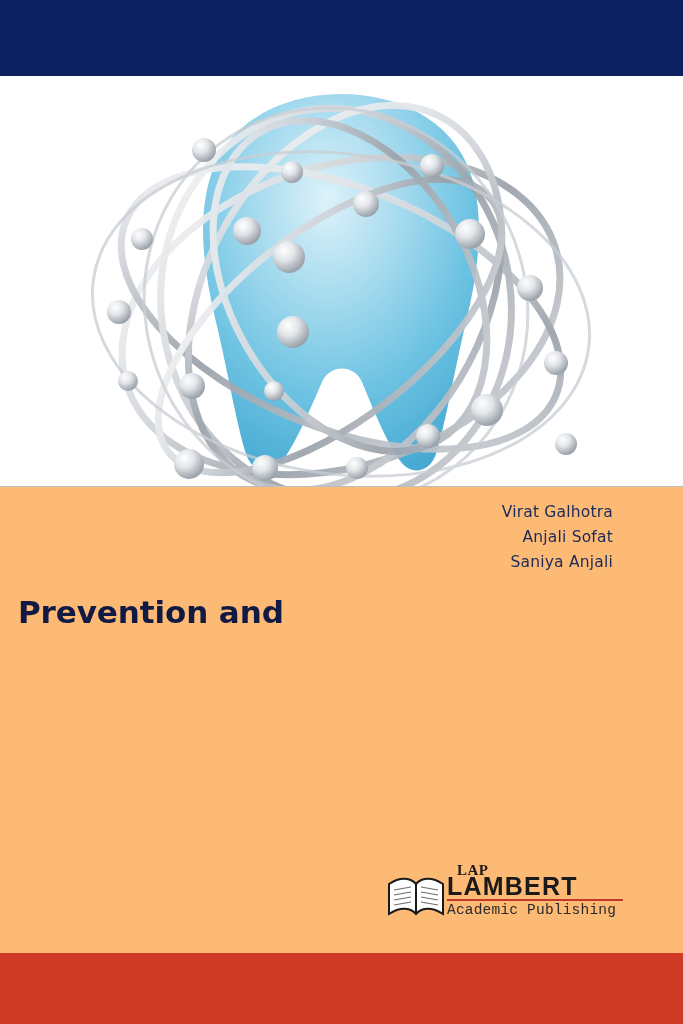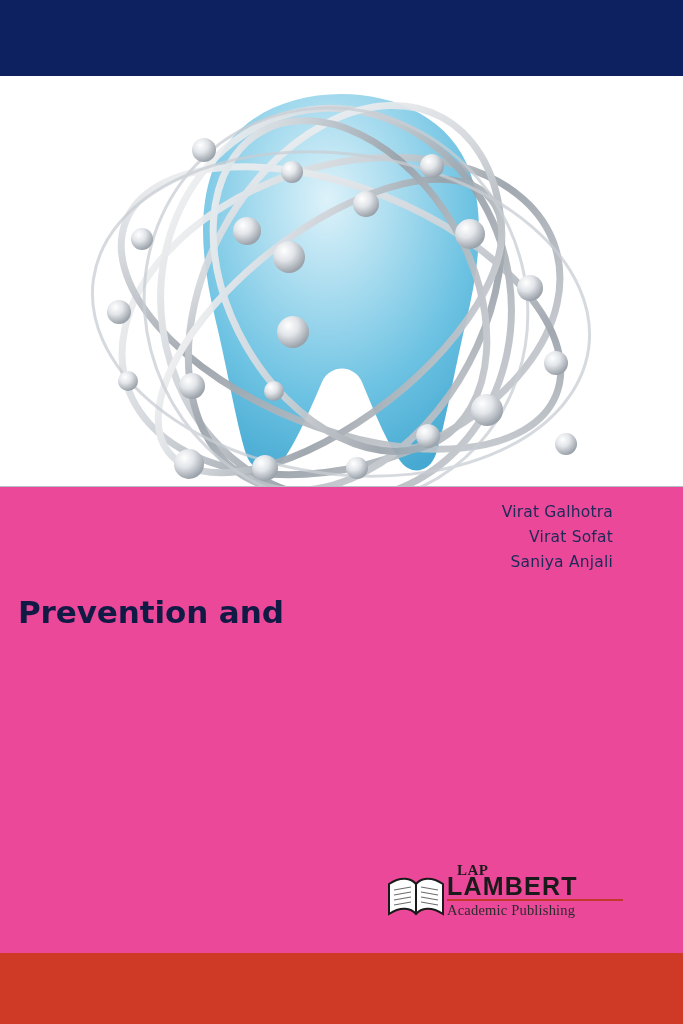--- a/index.html
+++ b/index.html
@@ -7,21 +7,21 @@
     padding: 0;
     background: #ffffff;
   }
   body {
     font-family: "DejaVu Sans", sans-serif;
   }
   .cover {
     position: relative;
     width: 683px;
     height: 1024px;
-    background: #ec4899;
+    background: #fdba74;
     overflow: hidden;
   }
   
   .top-band {
     position: absolute;
     left: 0; top: 0;
     width: 683px;
     height: 76px;
     background: #0d2060;
   }
@@ -116,21 +116,21 @@
     height: 2px;
     background: #c0392b;
   }
   .logo-sub {
     position: absolute;
     left: 0;
     top: 36px;
     width: 176px;
     font-size: 14.5px;
     color: #2b2b2b;
-    font-family: Liberation Serif, serif;
+    font-family: Liberation Mono, monospace;
     letter-spacing: 0.2px;
   }
   .logo-lap {
     position: absolute;
     left: 10px;
     top: -4px;
     font-size: 15px;
     font-weight: bold;
     color: #1a1a1a;
     font-family: "Liberation Serif", serif;
@@ -225,21 +225,21 @@
           <circle cx="189" cy="388" r="15" fill="url(#sphGrad)"></circle>
           <circle cx="265" cy="392" r="13" fill="url(#sphGrad)"></circle>
           <circle cx="357" cy="392" r="11" fill="url(#sphGrad)"></circle>
         </g>
       </svg>
     </div>
   </div>
 
   <div class="authors">
     <div>Virat Galhotra</div>
-    <div>Virat Sofat</div>
+    <div>Anjali Sofat</div>
     <div>Saniya Anjali</div>
   </div>
 
   <div class="title">
     <div>Prevention and</div>
   </div>
 
   <div class="logo">
     <div class="logo-book">
       <svg width="62" height="56" viewBox="0 0 62 56" xmlns="http://www.w3.org/2000/svg">

